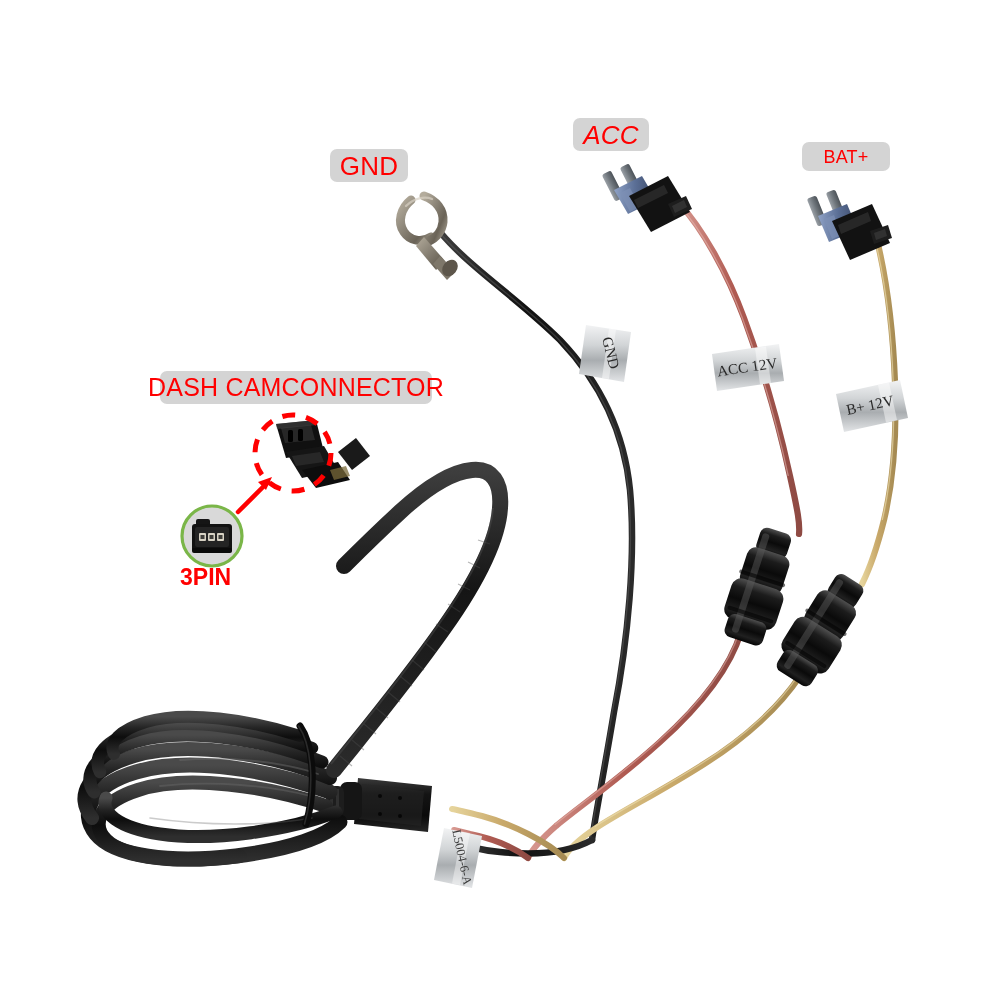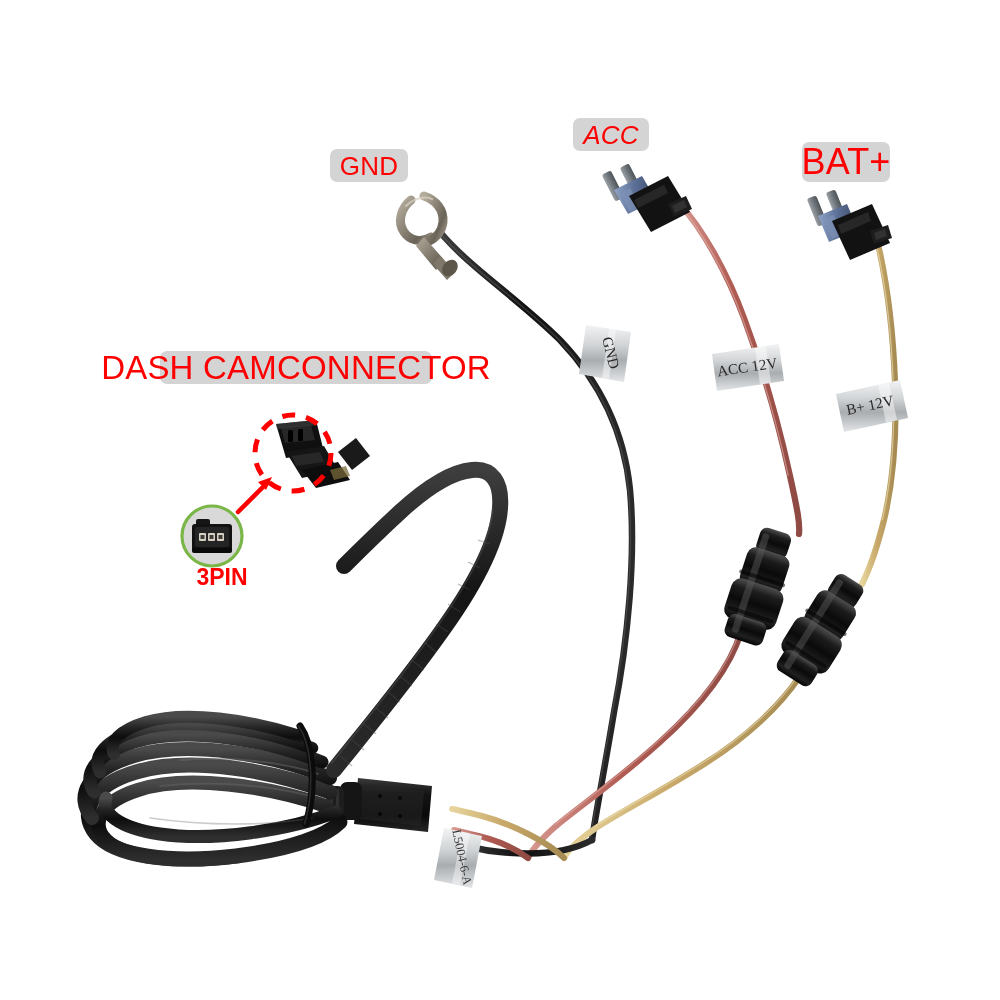--- a/index.html
+++ b/index.html
@@ -20,27 +20,27 @@
     border-radius:7px;
     color:#ff0000;
     font-weight:400;
     letter-spacing:.2px;
     display:flex;align-items:center;justify-content:center;
     white-space:nowrap;
     line-height:1;
   }
   #chip-gnd{left:330px;top:149px;width:78px;height:33px;font-size:26px;}
   #chip-acc{left:573px;top:118px;width:76px;height:33px;font-size:26px;font-style:italic;}
-  #chip-bat{left:802px;top:142px;width:88px;height:40px;font-size:36px;}
-  #chip-dash{left:160px;top:351px;width:272px;height:33px;font-size:33px;}
+  #chip-bat{left:802px;top:142px;width:88px;height:29px;font-size:18px;}
+  #chip-dash{left:160px;top:371px;width:272px;height:33px;font-size:25px;}
 
   
   #pin-caption{
     position:absolute;left:180px;top:566px;width:84px;
-    text-align:center;color:#ff0000;font-size:23px;font-weight:bold;
+    text-align:left;color:#ff0000;font-size:23px;font-weight:bold;
     line-height:1;
   }
 </style>
 </head>
 <body>
 
 <div id="stage">
 
   <svg id="art" viewBox="0 0 1000 1000" xmlns="http://www.w3.org/2000/svg">
     <defs>

